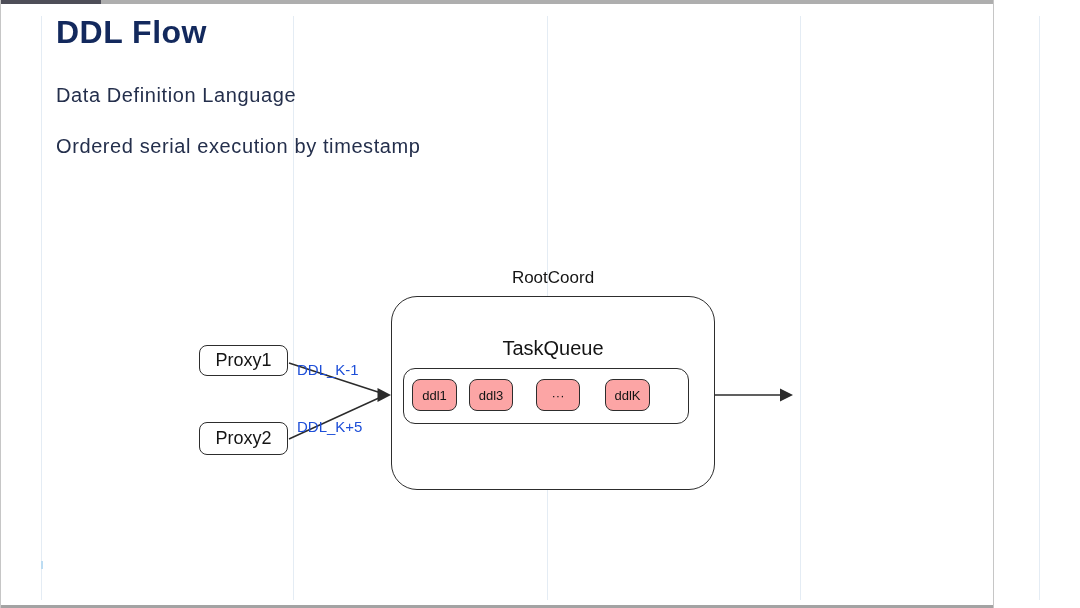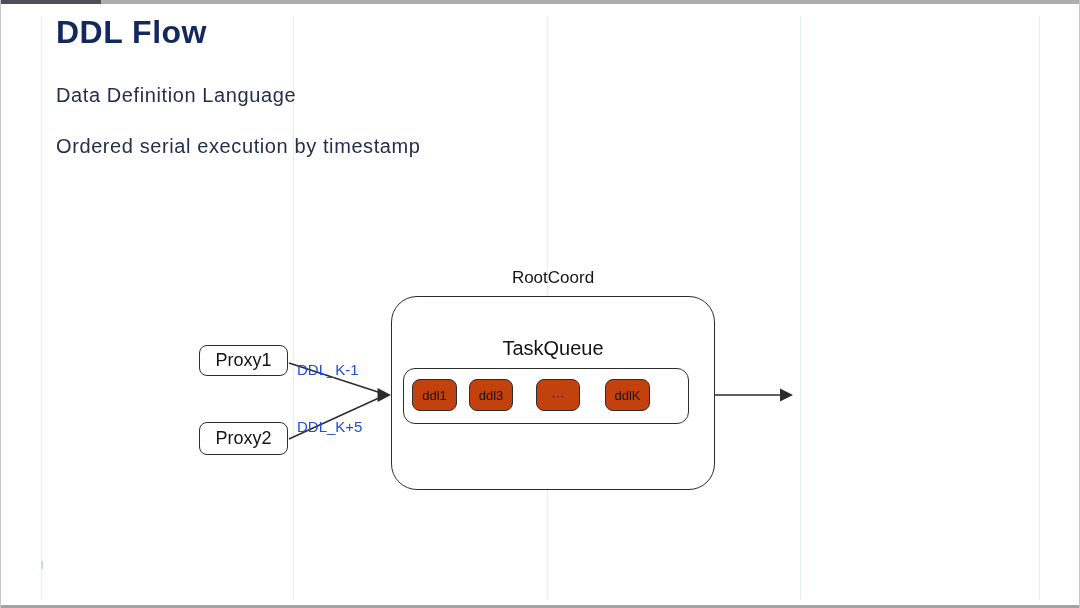--- a/index.html
+++ b/index.html
@@ -6,21 +6,21 @@
     margin: 0;
     padding: 0;
     width: 1080px;
     height: 608px;
     overflow: hidden;
     background: #ffffff;
     font-family: "Liberation Sans", sans-serif;
   }
   .slide {
     position: relative;
-    width: 1080px;
+    width: 994px;
     height: 608px;
     background: #ffffff;
     box-sizing: border-box;
     border-left: 1px solid #c6c6c6;
     border-right: 1px solid #c6c6c6;
   }
   
   .top-band {
     position: absolute;
     left: 0; top: 0;
@@ -137,21 +137,21 @@
     border-radius: 12px;
     background: #ffffff;
     box-sizing: border-box;
   }
   .chip {
     position: absolute;
     top: 10px;
     height: 32px;
     border: 1.4px solid #2d2d2d;
     border-radius: 8px;
-    background: #c2410c;
+    background: #fca5a5;
     box-sizing: border-box;
     display: flex;
     align-items: center;
     justify-content: center;
     font-size: 13px;
     color: #141414;
   }
   .chip:nth-of-type(1) { left: 8px;   width: 45px; }
   .chip:nth-of-type(2) { left: 65px;  width: 44px; text-align: center; }
   .chip:nth-of-type(3) { left: 132px; width: 44px; }

